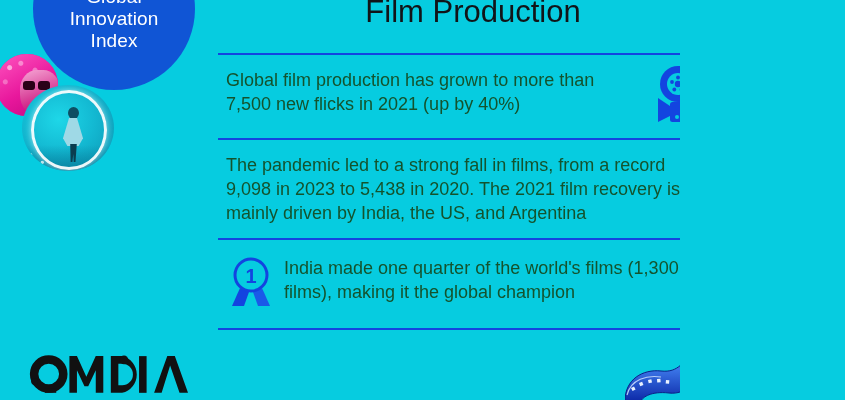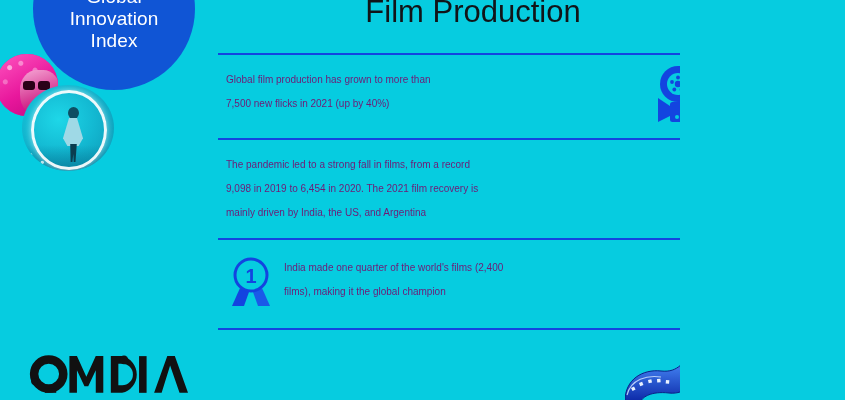--- a/index.html
+++ b/index.html
@@ -167,23 +167,23 @@
     width: 508px;
     height: 2px;
     background: #1344e0;
   }
   .block {
     position: absolute;
     left: 226px;
     width: 500px;
   }
   .block-text {
-    font-size: 10px;
+    font-size: 18px;
     line-height: 24px;
-    color: #701a75;
+    color: #14532d;
     font-family: "Liberation Sans", sans-serif;
     white-space: pre-line;
   }
   .block.has-medal { left: 226px; display: flex; align-items: flex-start; }
   .medal-wrap { width: 58px; flex: 0 0 58px; padding-top: 4px; }
   .medal-text { flex: 1 1 auto; padding-top: 6px; }
 
   
   .camera-icon {
     position: absolute;
@@ -257,34 +257,34 @@
     <circle cx="54.5" cy="22.5" r="1.5" fill="#1344e0"></circle>
     <path d="M44 38 L50 30 L56 38 Z" fill="#1344e0"></path>
     <rect x="22" y="38" width="48" height="20" rx="2.5" fill="#1344e0"></rect>
     <path d="M70 44 L80 38 L80 54 L70 50 Z" fill="#1344e0"></path>
     <path d="M22 42 L10 34 L10 58 L22 52 Z" fill="#1344e0"></path>
     <circle cx="29" cy="53" r="2" fill="#06cce0"></circle>
   </svg>
 
   <div class="block" style="top:153px;">
     <div class="block-text">The pandemic led to a strong fall in films, from a record
-9,098 in 2019 to 6,454 in 2020. The 2021 film recovery is
+9,098 in 2023 to 5,438 in 2020. The 2021 film recovery is
 mainly driven by India, the US, and Argentina</div>
   </div>
 
   <div class="block has-medal" style="top:250px;">
     <div class="medal-wrap">
       <svg width="50" height="56" viewBox="0 0 50 56">
         <path d="M14 34 L6 52 L18 52 L23 38 Z" fill="#1344e0"></path>
         <path d="M36 34 L44 52 L32 52 L27 38 Z" fill="#1a5ae8"></path>
         <circle cx="25" cy="21" r="16" fill="none" stroke="#1344e0" stroke-width="3"></circle>
         <text x="25" y="29" text-anchor="middle" font-family="Liberation Sans, sans-serif" font-size="20" font-weight="bold" fill="#1344e0">1</text>
       </svg>
     </div>
-    <div class="block-text medal-text">India made one quarter of the world's films (2,400
+    <div class="block-text medal-text">India made one quarter of the world's films (1,300
 films), making it the global champion</div>
   </div>
 
 
   <svg class="filmstrip" viewBox="0 0 120 62">
     <defs>
       <linearGradient id="fsg" x1="0" y1="0" x2="0" y2="1">
         <stop offset="0%" stop-color="#1b3fd8"></stop>
         <stop offset="45%" stop-color="#3b76e8"></stop>
         <stop offset="100%" stop-color="#0d2aa8"></stop>

